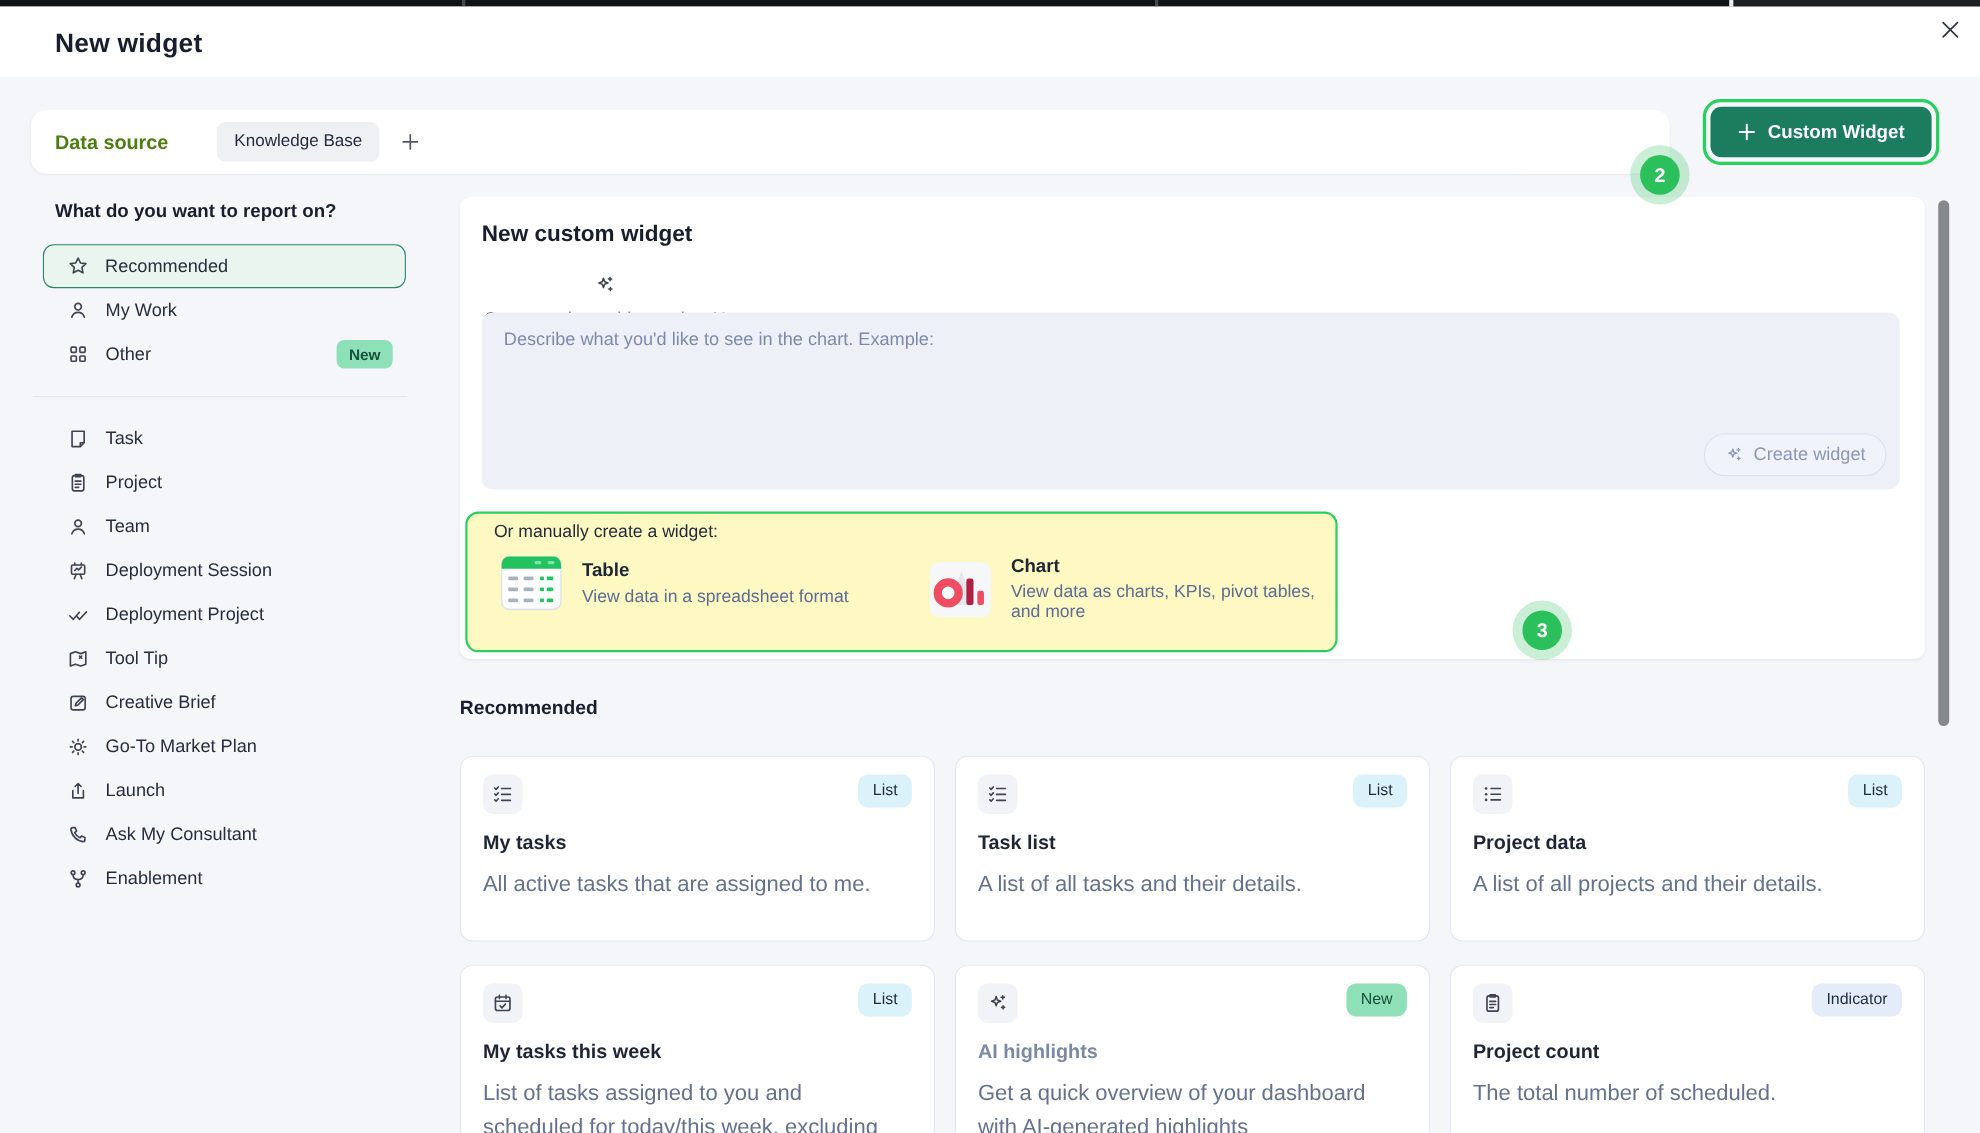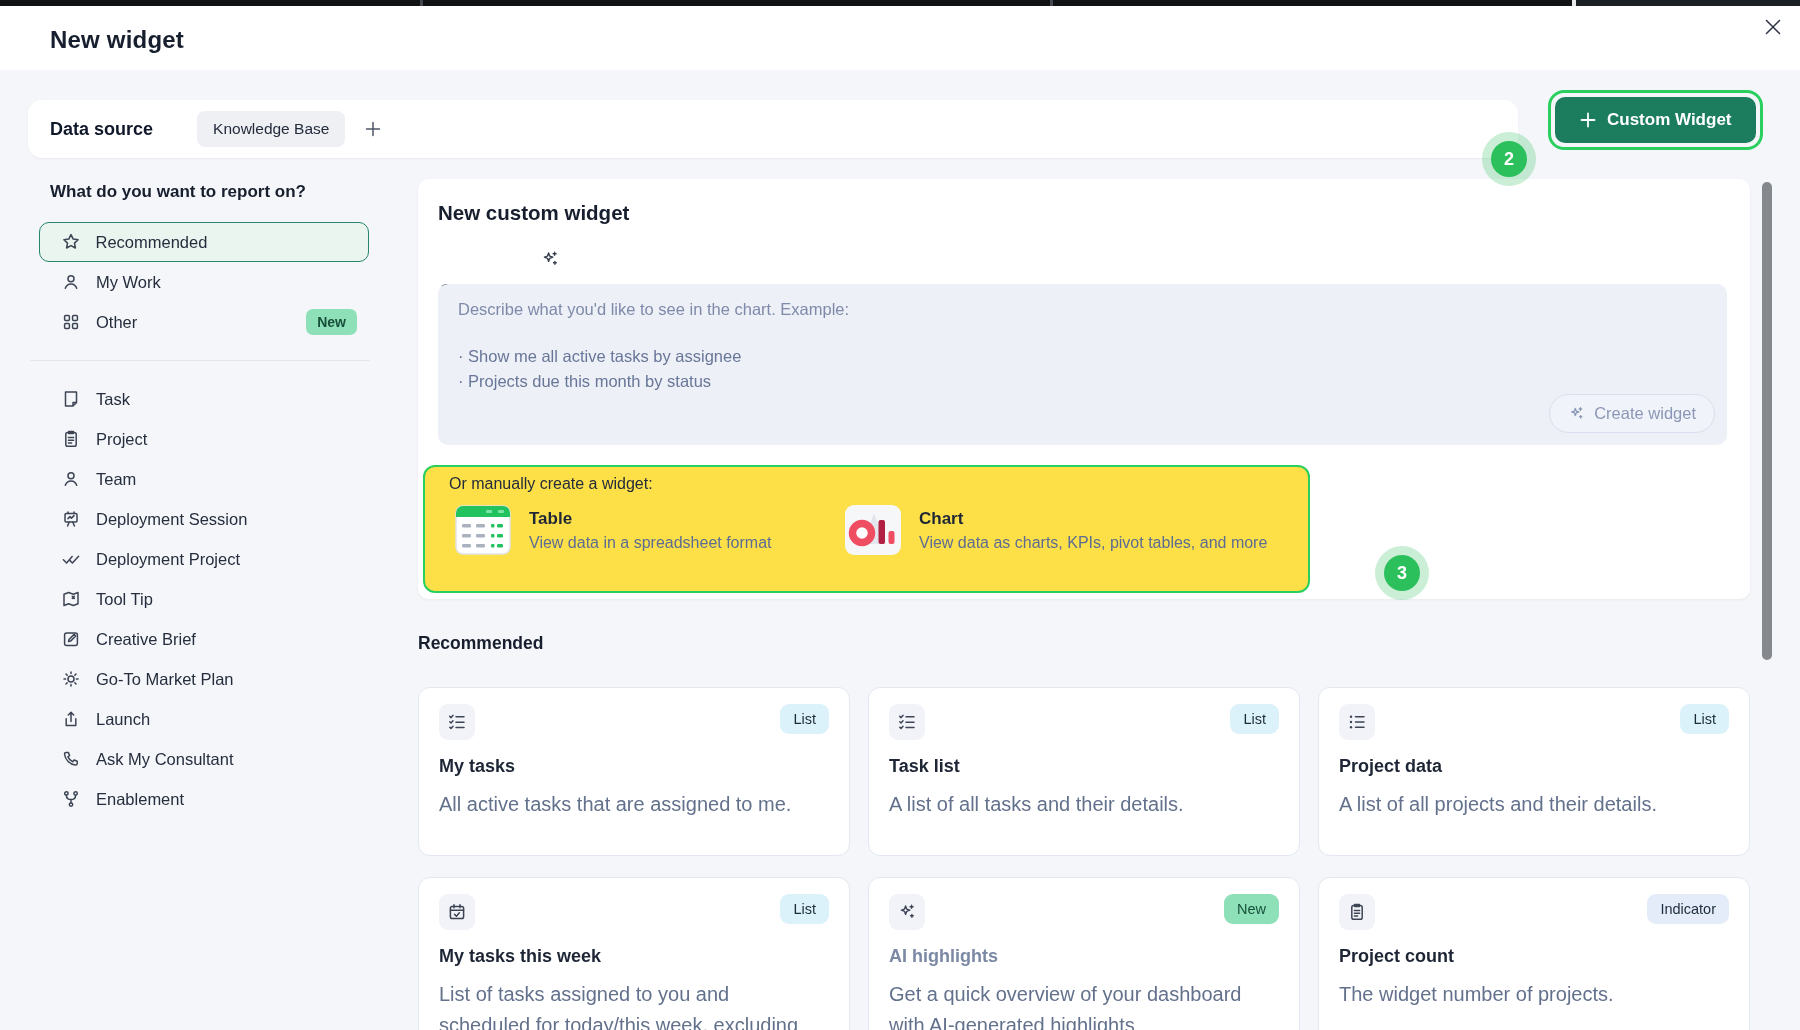--- a/index.html
+++ b/index.html
@@ -16,21 +16,21 @@
   .modal-header{position:absolute;top:6px;left:0;width:1800px;height:64px;background:#fff;}
   .modal-title{position:absolute;left:50px;top:20px;font-size:24px;font-weight:700;color:#171e2e;letter-spacing:.2px;}
   .close-btn{position:absolute;right:12px;top:6px;width:30px;height:30px;display:flex;align-items:center;justify-content:center;cursor:pointer;}
 
   
   .body-bg{position:absolute;top:70px;left:0;width:1800px;height:960px;background:#f4f6f9;overflow:hidden;}
 
   
   .toolbar-card{position:absolute;left:28px;top:30px;width:1490px;height:58px;background:#fff;border-radius:14px;
                 box-shadow:0 1px 2px rgba(16,24,40,.05);display:flex;align-items:center;padding:0 22px;box-sizing:border-box;}
-  .ds-label{font-size:18px;font-weight:700;color:#0f172a;}
+  .ds-label{font-size:18px;font-weight:700;color:#4d7c0f;}
   .source-tab{margin-left:44px;background:#eef0f4;border-radius:8px;padding:9px 16px;font-size:15.5px;color:#242c3c;}
   .add-source{margin-left:18px;display:flex;align-items:center;}
 
   .cw-outline{position:absolute;left:1548px;top:20px;border:3px solid #2ad05f;border-radius:16px;padding:4px;background:transparent;}
   .cw-button{display:flex;align-items:center;gap:10px;background:#1b7c5e;border:none;border-radius:10px;
              color:#fff;font-size:17px;font-weight:600;padding:13px 24px;font-family:inherit;cursor:pointer;}
 
   .step-badge{position:absolute;width:36px;height:36px;border-radius:50%;background:#2cc05d;color:#fff;
               font-size:18px;font-weight:700;display:flex;align-items:center;justify-content:center;
               box-shadow:0 0 0 9px rgba(44,192,93,.25);z-index:5;}
@@ -54,22 +54,22 @@
   .panel-title{position:absolute;left:20px;top:22px;font-size:20.5px;font-weight:700;color:#171e2e;}
   .ai-row{position:absolute;left:22px;top:70px;display:flex;align-items:center;gap:12px;flex-direction:column;}
   .ai-label{font-size:16.5px;color:#20283a;}
   .ai-box{position:absolute;left:20px;top:105px;width:1289px;height:161px;background:#edf0f6;border-radius:10px;box-sizing:border-box;padding:16px 20px;}
   .ai-placeholder{font-size:16.5px;color:#7f8aab;}
   .ai-example{font-size:16.5px;color:#687699;line-height:25px;}
   .ai-examples{margin-top:25px;}
   .create-btn{position:absolute;right:12px;bottom:12px;display:flex;align-items:center;gap:9px;background:#f0f3f9;
               border:1px solid #d8dfee;border-radius:999px;padding:9px 18px;color:#8b97b6;font-size:16.5px;font-family:inherit;cursor:default;}
 
-  .manual-box{position:absolute;left:5px;top:286px;width:887px;height:128px;border:2.5px solid #2ad05f;border-radius:12px;
-              background:#fde047;box-sizing:border-box;}
+  .manual-box{position:absolute;left:5px;top:286px;width:793px;height:128px;border:2.5px solid #2ad05f;border-radius:12px;
+              background:#fef9c3;box-sizing:border-box;}
   .manual-label{position:absolute;left:24px;top:8px;font-size:16px;color:#242b3a;}
   .manual-option{position:absolute;top:38px;display:flex;align-items:center;gap:18px;cursor:pointer;}
   .opt-table{left:30px;}
   .opt-chart{left:420px;}
   .opt-title{font-size:17px;font-weight:600;color:#1f2737;}
   .opt-desc{margin-top:5px;font-size:16px;color:#5c6c92;}
 
   
   .rec-heading{position:absolute;left:418px;top:563px;font-size:17.5px;font-weight:700;color:#171e2e;}
   .card-grid{position:absolute;left:418px;top:617px;width:1332px;display:grid;grid-template-columns:repeat(3,432px);gap:21px 18px;}
@@ -296,24 +296,20 @@
           <svg width="19" height="19" viewBox="0 0 20 20" fill="none" stroke="#39414f" stroke-width="1.3" stroke-linecap="round">
               <circle cx="10" cy="10" r="7"></circle>
               <path d="M8.1 8.1c.2-1.1 1-1.8 2-1.8 1.1 0 2 .8 2 1.9 0 1.3-1.7 1.5-2.1 2.7"></path>
               <circle cx="10" cy="13.9" r=".6" fill="#39414f" stroke="none"></circle>
             </svg>
         </span>
       </div>
 
       <div class="ai-box">
         <div class="ai-placeholder">Describe what you'd like to see in the chart. Example:</div>
-        <div class="ai-examples">
-          <div class="ai-example">· Show me all active tasks by assignee</div>
-          <div class="ai-example">· Projects due this month by status</div>
-        </div>
         <button class="create-btn">
           <span>
             <svg width="17" height="17" viewBox="0 0 20 20" fill="none" stroke="#8b97b6" stroke-width="1.5" stroke-linecap="round" stroke-linejoin="round">
                 <path d="M8.6 4l1.1 3.1 3.1 1.1-3.1 1.1-1.1 3.1-1.1-3.1L4.4 8.2l3.1-1.1z"></path>
                 <path d="M14.6 3.2v3M13.1 4.7h3M14.9 12.4v2.8M13.5 13.8h2.8"></path>
               </svg>
           </span>
           <span>Create widget</span>
         </button>
       </div>
@@ -459,19 +455,19 @@
           <span class="icon-chip">
             <svg width="20" height="20" viewBox="0 0 20 20" fill="none" stroke="#3d4555" stroke-width="1.5" stroke-linecap="round" stroke-linejoin="round">
                 <rect x="4.8" y="3.4" width="10.4" height="13.8" rx="1.8"></rect>
                 <path d="M7.6 2.4h4.8v2H7.6z"></path>
                 <path d="M7.4 8.4h5.2M7.4 11.2h5.2M7.4 14h3.2"></path>
               </svg>
           </span>
           <span class="card-badge badge-indicator">Indicator</span>
         </div>
         <div class="card-title">Project count</div>
-        <div class="card-desc">The widget number of projects.</div>
+        <div class="card-desc">The total number of scheduled.</div>
       </div>
     </div>
 
     <div class="scroll-thumb"></div>
   </div>
 </div>
 
 </body></html>

